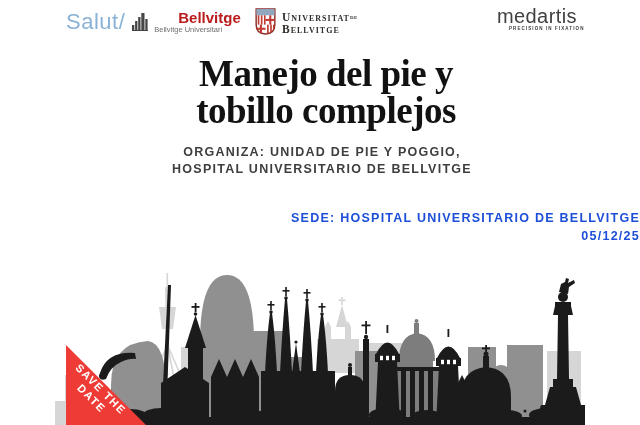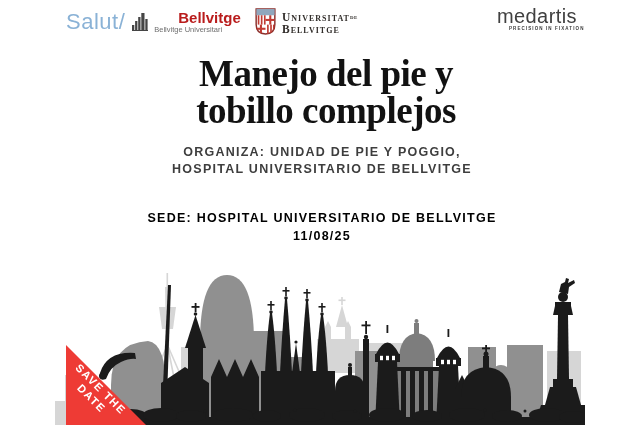--- a/index.html
+++ b/index.html
@@ -23,21 +23,21 @@
   .med-word{font-size:20px;color:#404040;letter-spacing:0.4px;font-weight:500;line-height:15px;}
   .med-tag{font-size:4.5px;color:#3a3a3a;letter-spacing:1.1px;margin:2px 0 0 12px;font-weight:700;}
 
   
   .title{position:absolute;left:12px;right:0;top:55px;text-align:center;
          font-family:"Liberation Serif",serif;font-weight:700;font-size:37px;line-height:37px;
          color:#121212;letter-spacing:-0.5px;}
   .detail{position:absolute;left:4px;right:0;text-align:center;font-weight:700;
           font-size:12.5px;color:#3e3e3e;letter-spacing:1.25px;}
   .org1{top:145px;} .org2{top:162px;} .pon{top:183px;}
-  .red{color:#000000;}
+  .red{color:#1d4ed8;text-align:right;}
   .sede{top:211px;} .date{top:229px;}
 
   
   .skyline{position:absolute;left:55px;top:255px;}
 
   
   .ribbon{position:absolute;left:66px;top:345px;width:80px;height:80px;background:#ee3b35;
           clip-path:polygon(0 0,100% 100%,0 100%);z-index:5;}
   .ribbon-text{position:absolute;left:-25px;top:36px;width:110px;transform:rotate(45deg);
                text-align:center;color:#ffffff;font-weight:700;font-size:11px;line-height:13px;
@@ -102,21 +102,21 @@
   </div>
 
   <div class="title">
     <div>Manejo del pie y</div>
     <div>tobillo complejos</div>
   </div>
 
   <div class="detail org1">ORGANIZA: UNIDAD DE PIE Y POGGIO,</div>
   <div class="detail org2">HOSPITAL UNIVERSITARIO DE BELLVITGE</div>
   <div class="detail red sede">SEDE: HOSPITAL UNIVERSITARIO DE BELLVITGE</div>
-  <div class="detail red date">11/08/25</div>
+  <div class="detail red date">05/12/25</div>
 
   <svg class="skyline" width="530" height="170" viewBox="0 0 530 170">
 
     <g fill="#d6d6d6">
       <rect x="0" y="146" width="24" height="24"></rect>
       <rect x="10" y="120" width="30" height="50"></rect>
       <rect x="126" y="92" width="28" height="78"></rect>
       <rect x="156" y="108" width="28" height="62"></rect>
       <g>
         <rect x="111.5" y="18" width="1.6" height="16"></rect>

